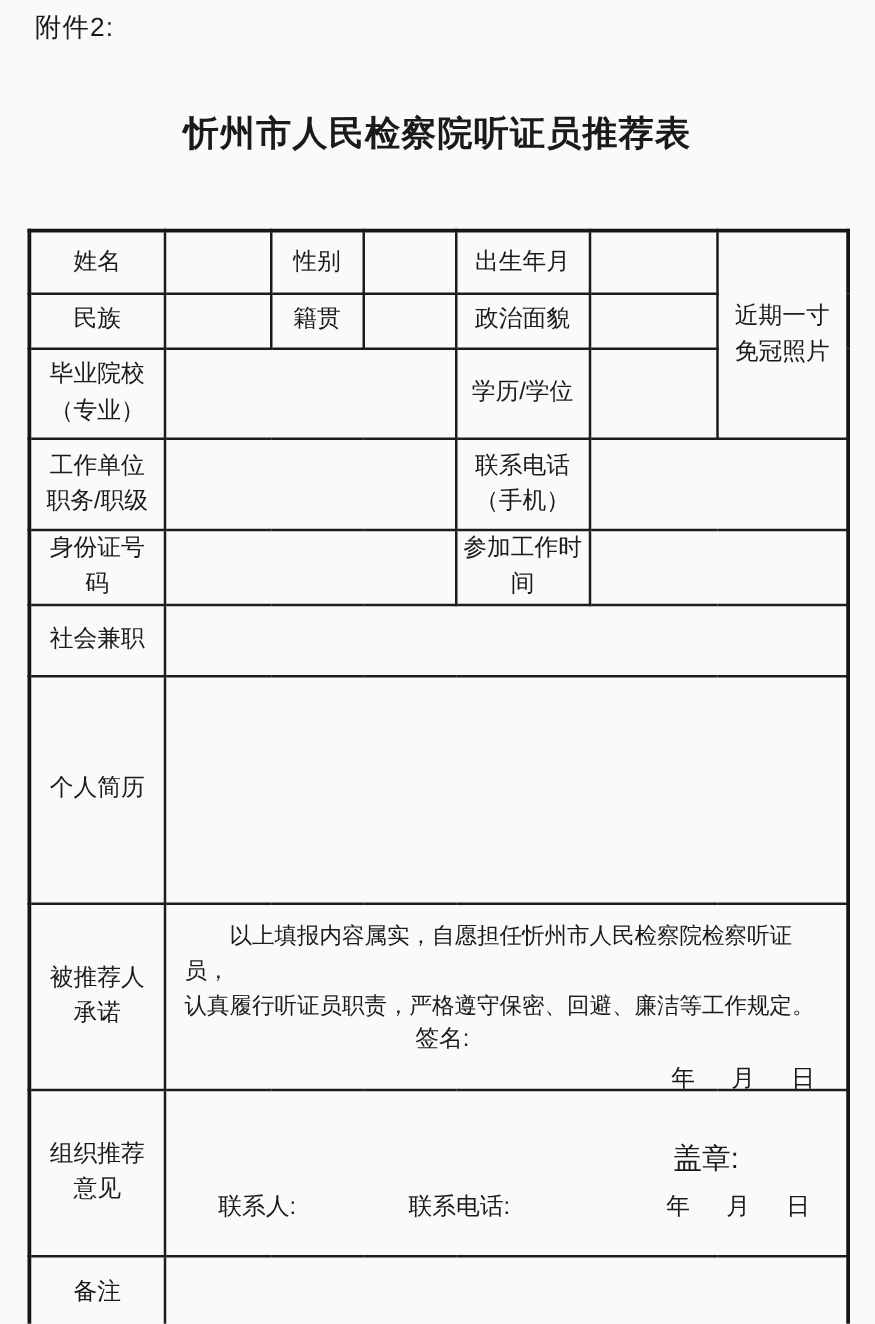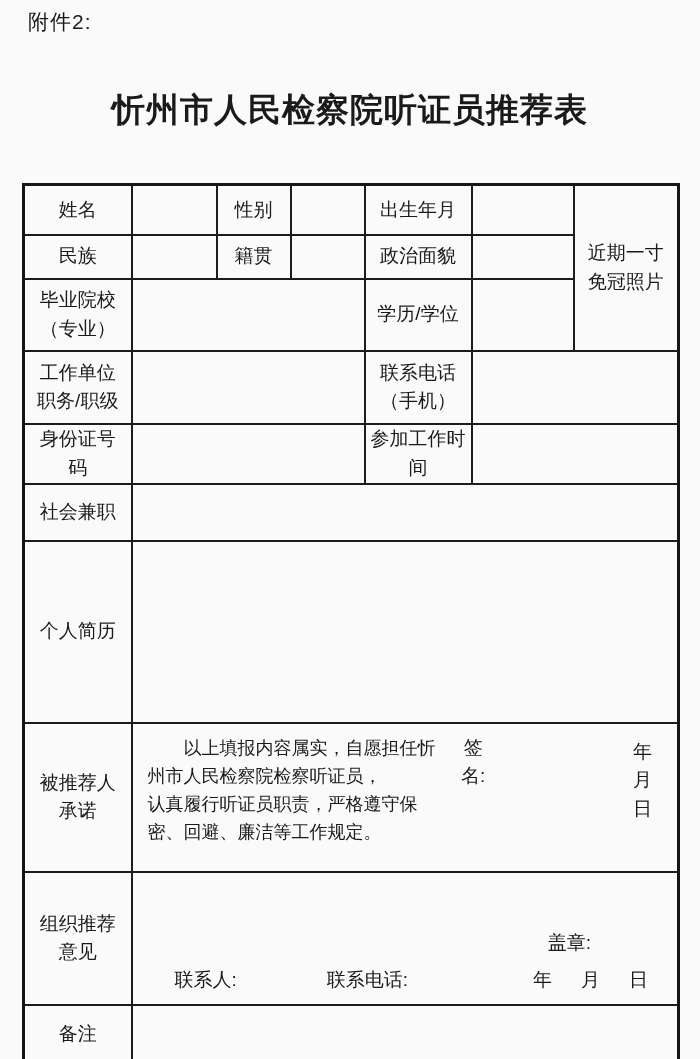--- a/index.html
+++ b/index.html
@@ -22,21 +22,21 @@
     font-size: 21px;
     font-weight: 400;
     letter-spacing: 1px;
   }
   .doc-title {
     position: absolute;
     top: 88px;
     left: 0;
     width: 100%;
     text-align: center;
-    font-size: 33px;
+    font-size: 28px;
     font-weight: 700;
     letter-spacing: 1px;
   }
   table.form {
     position: absolute;
     left: 22px;
     top: 183px;
     width: 655px;
     border-collapse: collapse;
     table-layout: fixed;
@@ -56,20 +56,21 @@
   td.photo {
     text-align: center;
     white-space: pre-line;
     line-height: 40px;
   }
   td.content {
     vertical-align: top;
   }
   .commit-box {
     display: flex;
+    flex-direction: column;
     height: 145px;
     padding-top: 9px;
     box-sizing: border-box;
   }
   .commit-text {
     margin: 0;
     padding: 0 12px 0 15px;
     font-size: 18px;
     line-height: 28px;
     text-indent: 2em;
@@ -92,27 +93,27 @@
   .org-box {
     display: flex;
     flex-direction: column;
     height: 129px;
     box-sizing: border-box;
   }
   .org-spacer { flex: 1; }
   .seal-line {
     text-align: right;
     padding-right: 86px;
-    font-size: 19px;
+    font-size: 23px;
   }
   .contact-line {
     display: flex;
     align-items: baseline;
     margin-top: 9px;
-    margin-bottom: 8px;
+    margin-bottom: 22px;
     font-size: 19px;
   }
   .contact-person { margin-left: 42px; }
   .contact-phone { margin-left: 90px; }
   .org-date {
     margin-left: auto;
     margin-right: 24px;
     letter-spacing: 5px;
   }
 </style>

